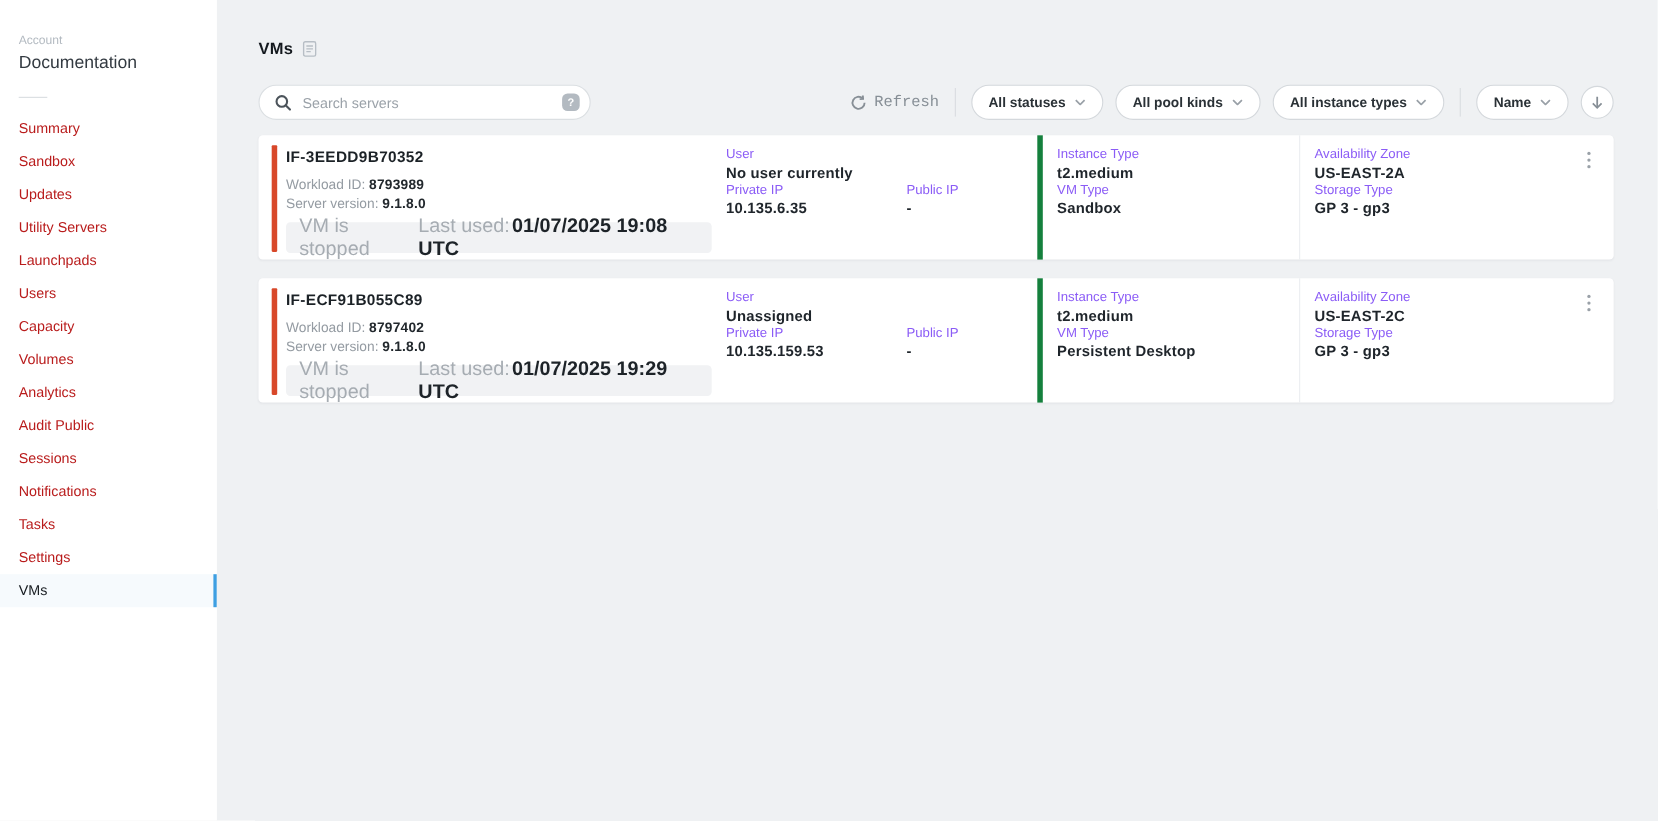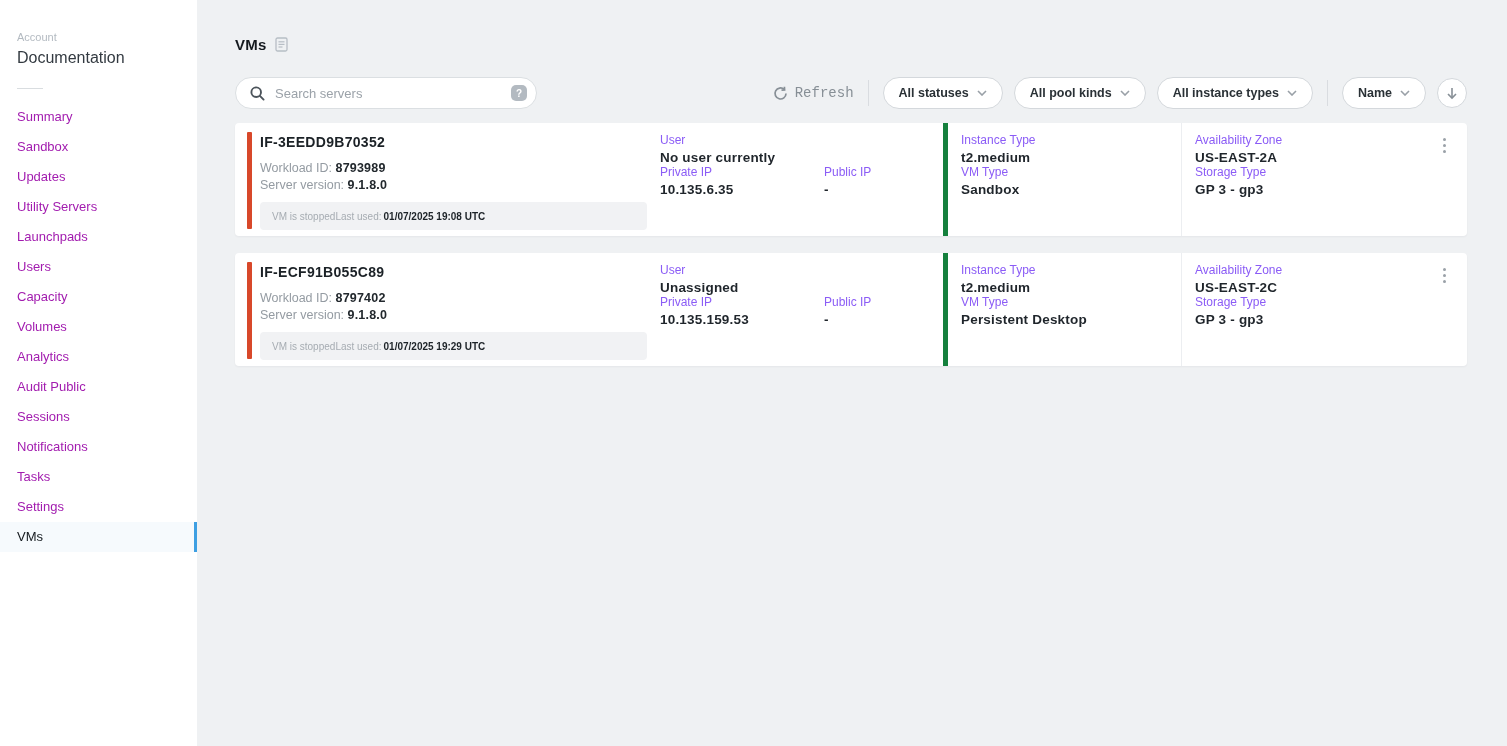--- a/index.html
+++ b/index.html
@@ -12,21 +12,21 @@
     overflow:hidden;
   }
 
   
   .sidebar { width:197px; flex:none; background:#ffffff; padding-top:31px; position:relative; }
   .account-label { margin-left:17px; font-size:11px; color:#b3bac1; }
   .account-name { margin-left:17px; font-size:16px; color:#333a41; margin-top:6px; }
   .sidebar-divider { margin:21px 0 13px 17px; width:26px; border:none; border-top:1px solid #d9dde0; }
   .nav-item {
     height:30px; line-height:30px; padding-left:17px;
-    font-size:13px; color:#a21caf; cursor:pointer; position:relative;
+    font-size:13px; color:#b91c1c; cursor:pointer; position:relative;
   }
   .nav-item.active { background:#f6fafd; color:#14191e; }
   .nav-item.active .active-bar {
     position:absolute; right:0; top:0; bottom:0; width:3px; background:#3e9fe2;
   }
 
   
   .main { flex:1; background:#eff1f3; padding:34px 40px 0 38px; overflow:hidden; }
 
   .page-header { display:flex; align-items:center; gap:9px; height:20px; }
@@ -71,21 +71,21 @@
   .stripe { position:absolute; left:12px; top:9px; bottom:7px; width:5px; border-radius:1px; background:#d8482a; }
 
   .col-id { width:412px; flex:none; padding:11px 0 0 25px; }
   .vm-name { font-size:14px; font-weight:bold; color:#1b2126; letter-spacing:.3px; }
   .meta { margin-top:10px; font-size:12.5px; color:#949ba2; }
   .meta-line { line-height:17px; }
   .meta-line b { color:#22282d; letter-spacing:.2px; }
   .status-row {
     margin-top:8px; height:28px; background:#f1f2f4; border-radius:4px;
     display:flex; align-items:center; justify-content:flex-start; padding:4px 12px;
-    font-size:10px; color:#a6acb2; width:387px;
+    font-size:18px; color:#a6acb2; width:387px;
   }
   .status-row .last-used b { color:#1d2328; margin-left:2px; }
 
   .col { padding:10px 0 0 13px; }
   .col-user { width:296px; flex:none; }
   .row2 { display:flex; }
   .fgroup-private { width:164px; }
   .col-instance { width:238px; flex:none; border-left:5px solid #15803d; }
   .col-az { flex:1; border-left:1px solid #eceef1; }
   .field-label { font-size:12px; color:#8b5cf6; }

